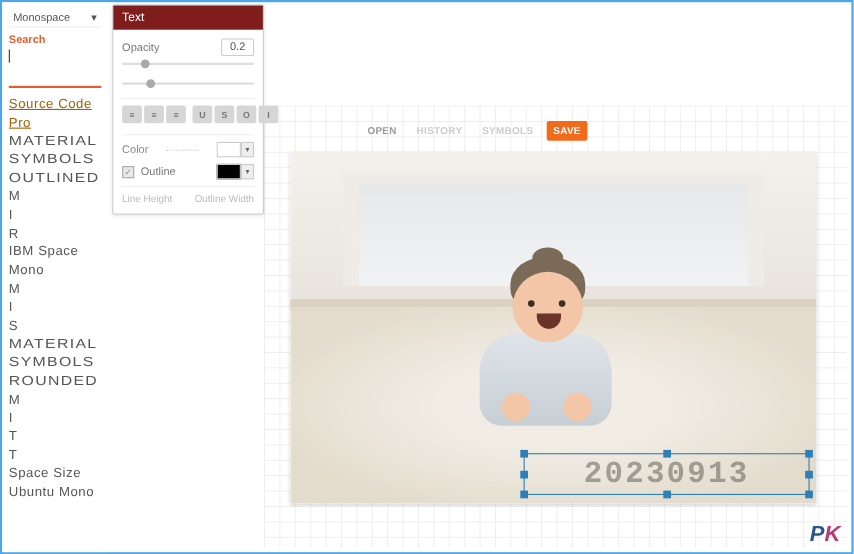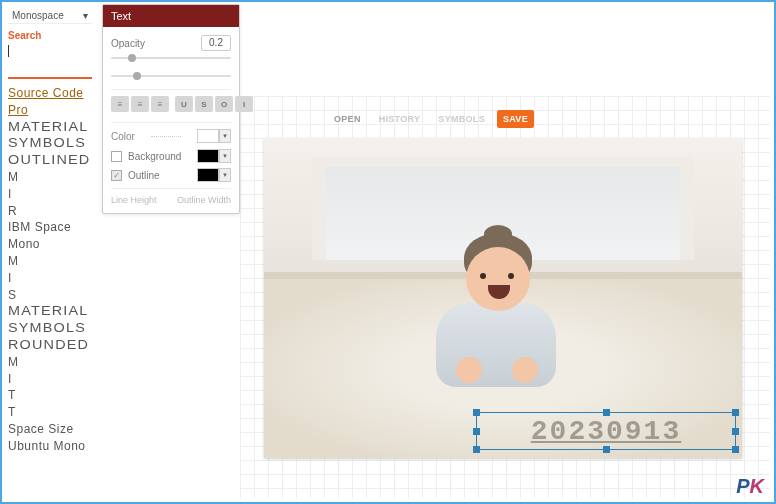--- a/index.html
+++ b/index.html
@@ -55,21 +55,21 @@
   .photo .baby .hat-top { position:absolute; left:48px; top:-22px; width:28px; height:18px; background:#7a6a57; border-radius:50%;}
   .photo .baby .mouth { position:absolute; left:52px; top:38px; width:22px; height:14px; background:#6b332a; border-radius:0 0 14px 14px;}
   .photo .baby .eye { position:absolute; top:26px; width:6px; height:6px; background:#3b2d22; border-radius:50%;}
   .photo .baby .eye.l{ left:44px;} .photo .baby .eye.r{ left:72px;}
   .photo .baby .body { position:absolute; left:0; top:56px; width:120px; height:84px; background:linear-gradient(#dfe4e9,#c7cfd5); border-radius:34px 34px 20px 20px;}
   .photo .baby .arm { position:absolute; top:110px; width:26px; height:26px; background:#f2c6a6; border-radius:50%;}
   .photo .baby .arm.l{left:20px;} .photo .baby .arm.r{left:76px;}
   
   .sel-box { position:absolute; left:474px; top:410px; width:260px; height:38px; border:1px solid #2d7fb5;}
   .sel-box .grab { position:absolute; width:7px; height:7px; background:#2d7fb5; }
-  .sel-box .overlay-text { position:absolute; inset:0; display:flex; align-items:center; justify-content:center; font-family:"Courier New",monospace; font-size:28px; font-weight:bold; color:rgba(100,96,88,0.55); letter-spacing:2px;text-decoration:underline;}
+  .sel-box .overlay-text { position:absolute; inset:0; display:flex; align-items:center; justify-content:center; font-family:"Courier New",monospace; font-size:28px; font-weight:bold; color:rgba(100,96,88,0.55); letter-spacing:2px;}
   
   .watermark { position:absolute; right:10px; bottom:4px; font-size:20px; font-style:italic; font-weight:bold;}
   .watermark .p { color:#285691;}
   .watermark .k { color:#b73a76;}
   
   .caret { display:inline-block; width:1px; height:12px; background:#333; vertical-align:middle;}
 </style>
 </head>
 <body>
 
@@ -143,28 +143,20 @@
     <div class="divider"></div>
     <div class="color-line">
       <span>Color</span>
       <span class="dots"></span>
       <span class="swatch-wrap">
         <span class="swatch" style="#1d3b36"></span>
         <span class="swatch-caret">▾</span>
       </span>
     </div>
     <div class="chk-row">
-      <span class="checkbox"></span>
-      <span style="flex:1">Background</span>
-      <span class="swatch-wrap">
-        <span class="swatch" style="background:#000"></span>
-        <span class="swatch-caret">▾</span>
-      </span>
-    </div>
-    <div class="chk-row">
       <span class="checkbox on">✓</span>
       <span style="flex:1">Outline</span>
       <span class="swatch-wrap">
         <span class="swatch" style="background:#000"></span>
         <span class="swatch-caret">▾</span>
       </span>
     </div>
     <div class="divider"></div>
     <div class="foot-labels">
       <span>Line Height</span>

